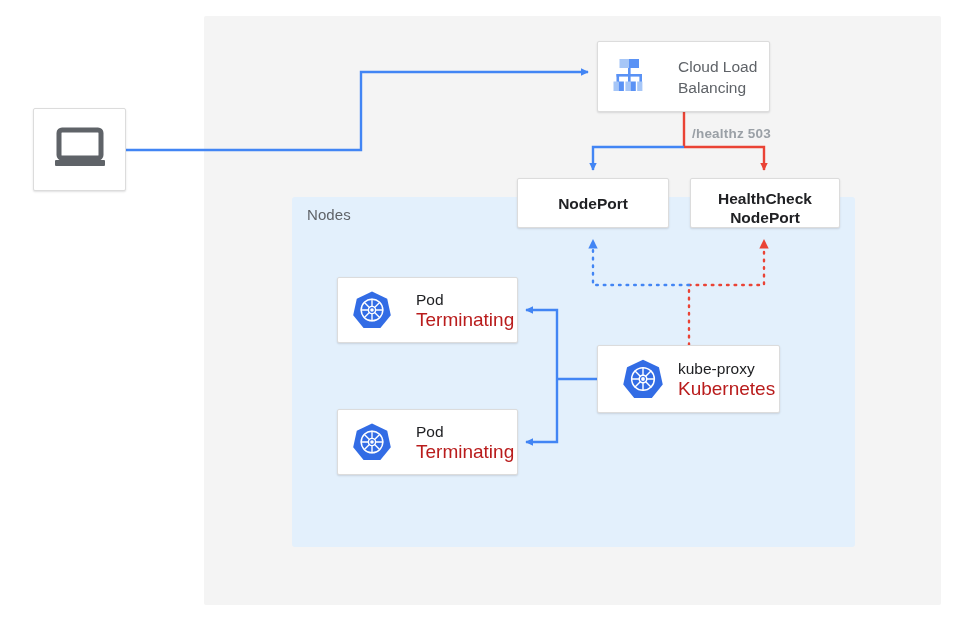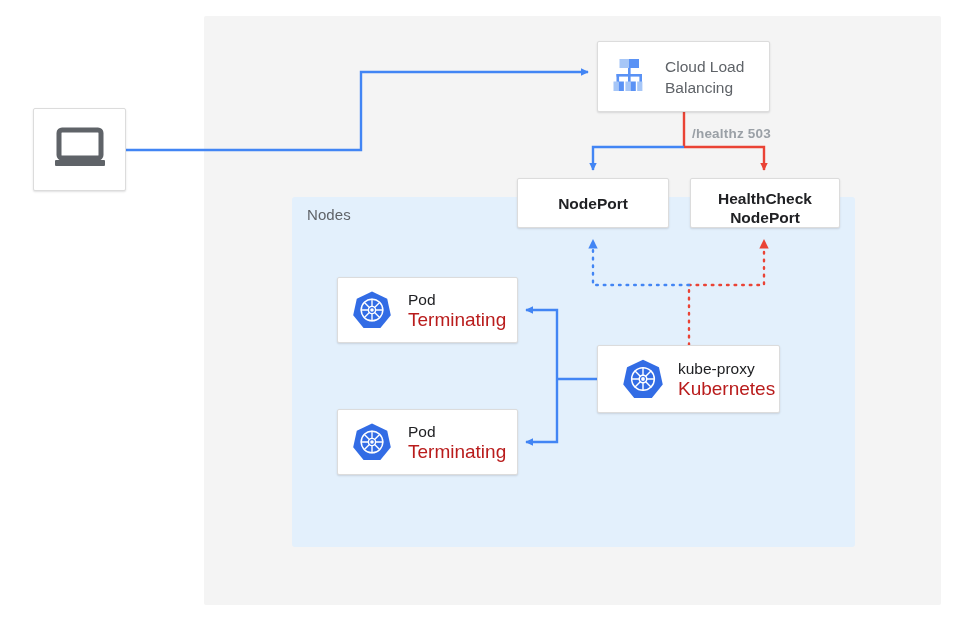--- a/index.html
+++ b/index.html
@@ -68,21 +68,21 @@
 
   
   .clb-card {
     left: 597px;
     top: 41px;
     width: 173px;
     height: 71px;
     display: flex;
     align-items: center;
     padding-left: 10px;
-    gap: 15px;
+    gap: 28px;
   }
   .clb-text {
     font-size: 15.5px;
     color: #5f6368;
     line-height: 21px;
     white-space: nowrap;
   }
 
   
   .nodeport-card {
@@ -113,21 +113,21 @@
   }
 
   
   .pod-card {
     left: 337px;
     width: 181px;
     height: 66px;
     display: flex;
     align-items: center;
     padding-left: 14px;
-    gap: 16px;
+    gap: 24px;
   }
   .pod-card.pod-1 { top: 277px; }
   .pod-card.pod-2 { top: 409px; }
 
   
   .kubeproxy-card {
     left: 597px;
     top: 345px;
     width: 183px;
     height: 68px;

